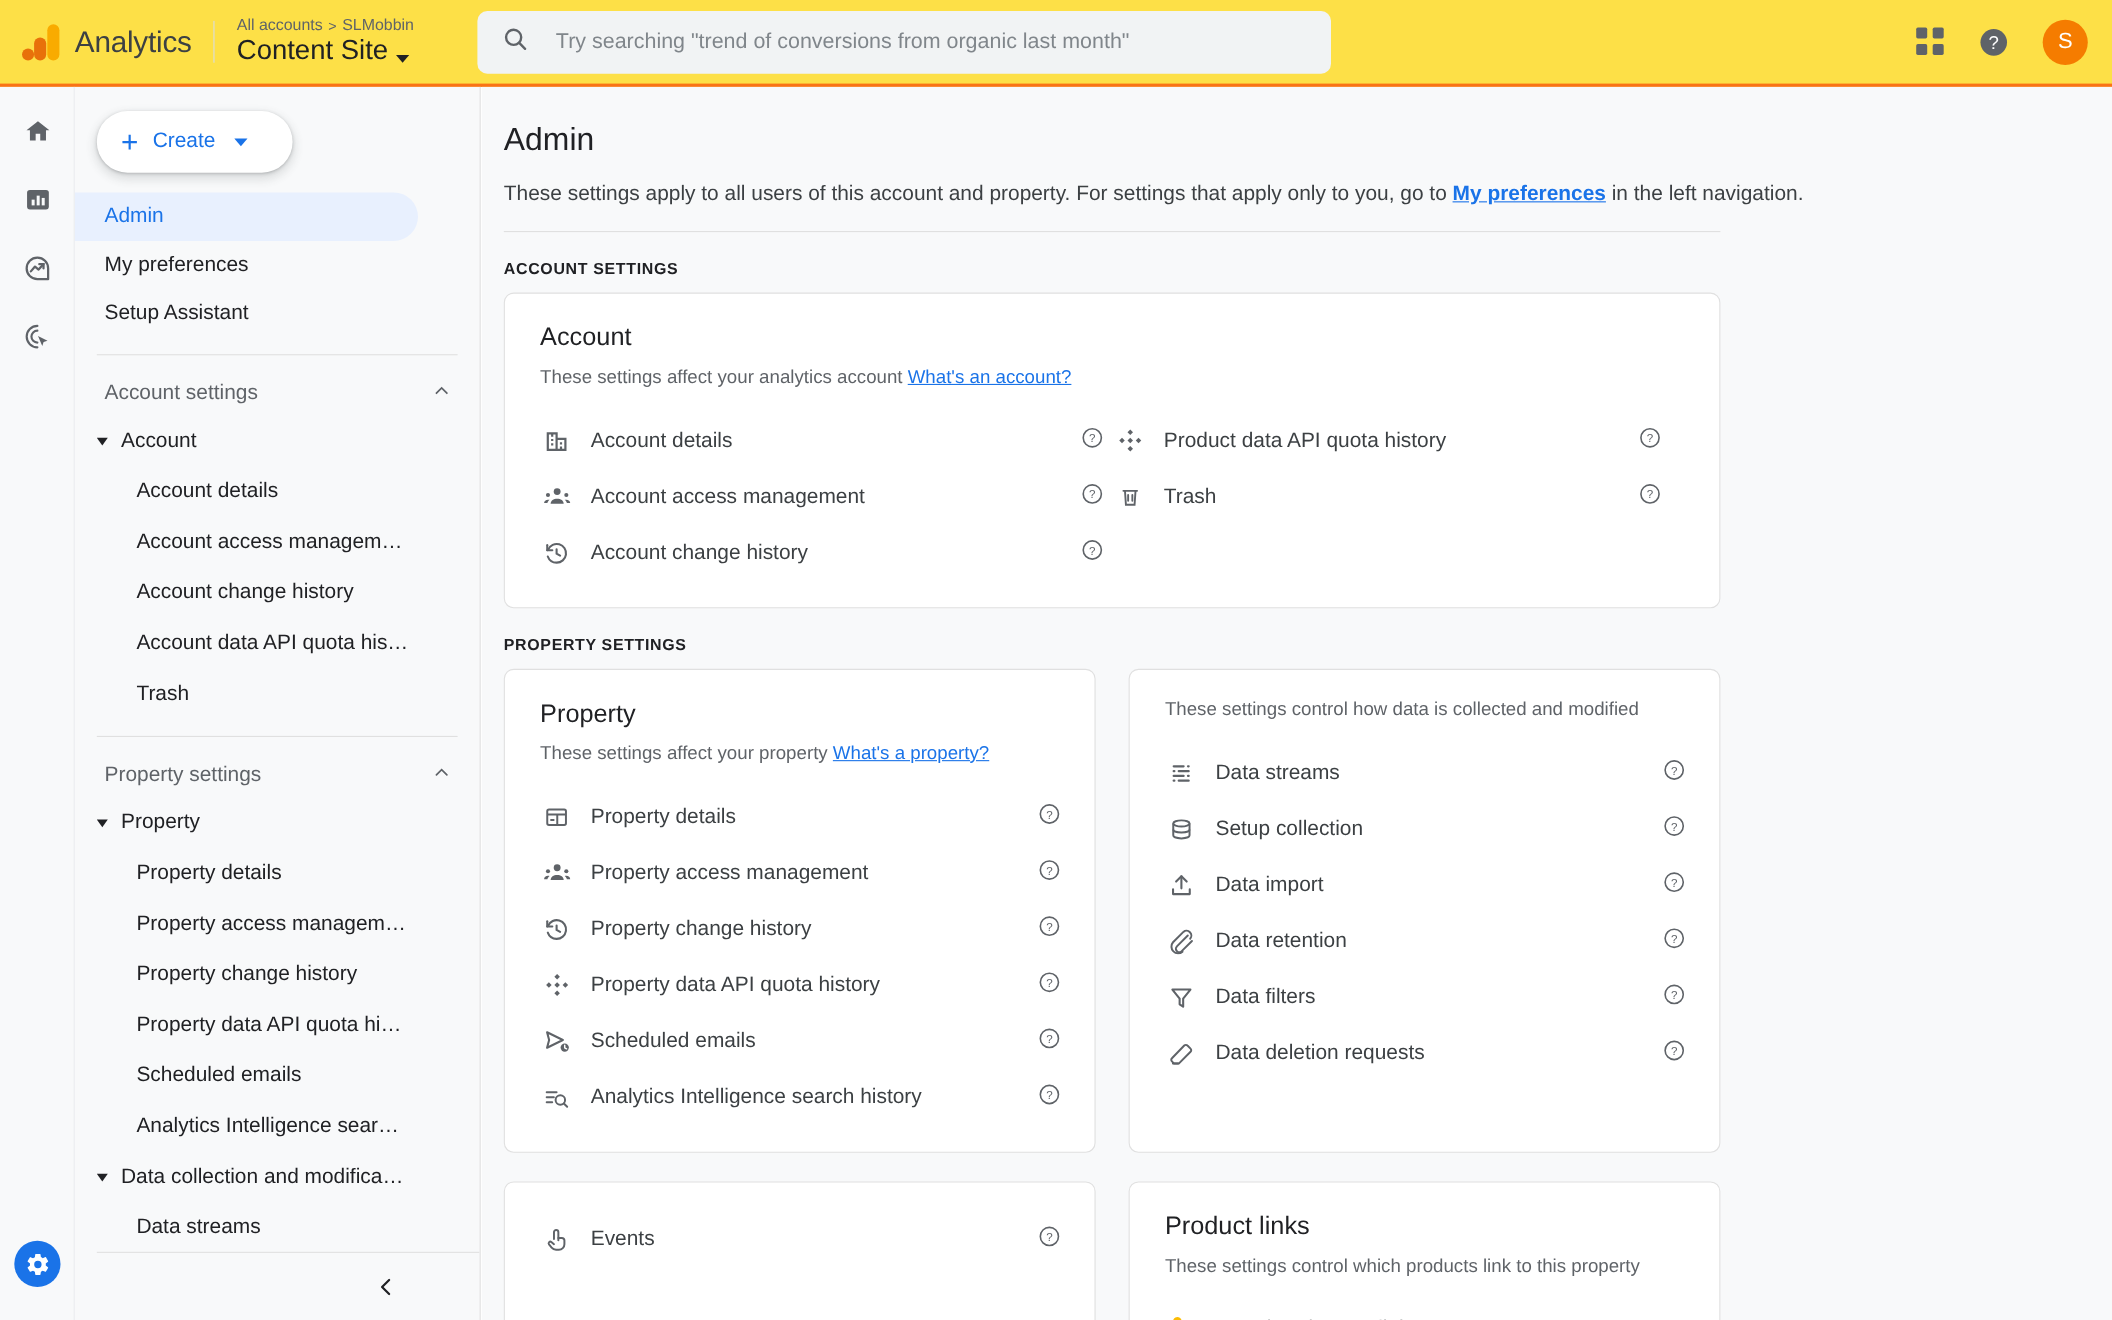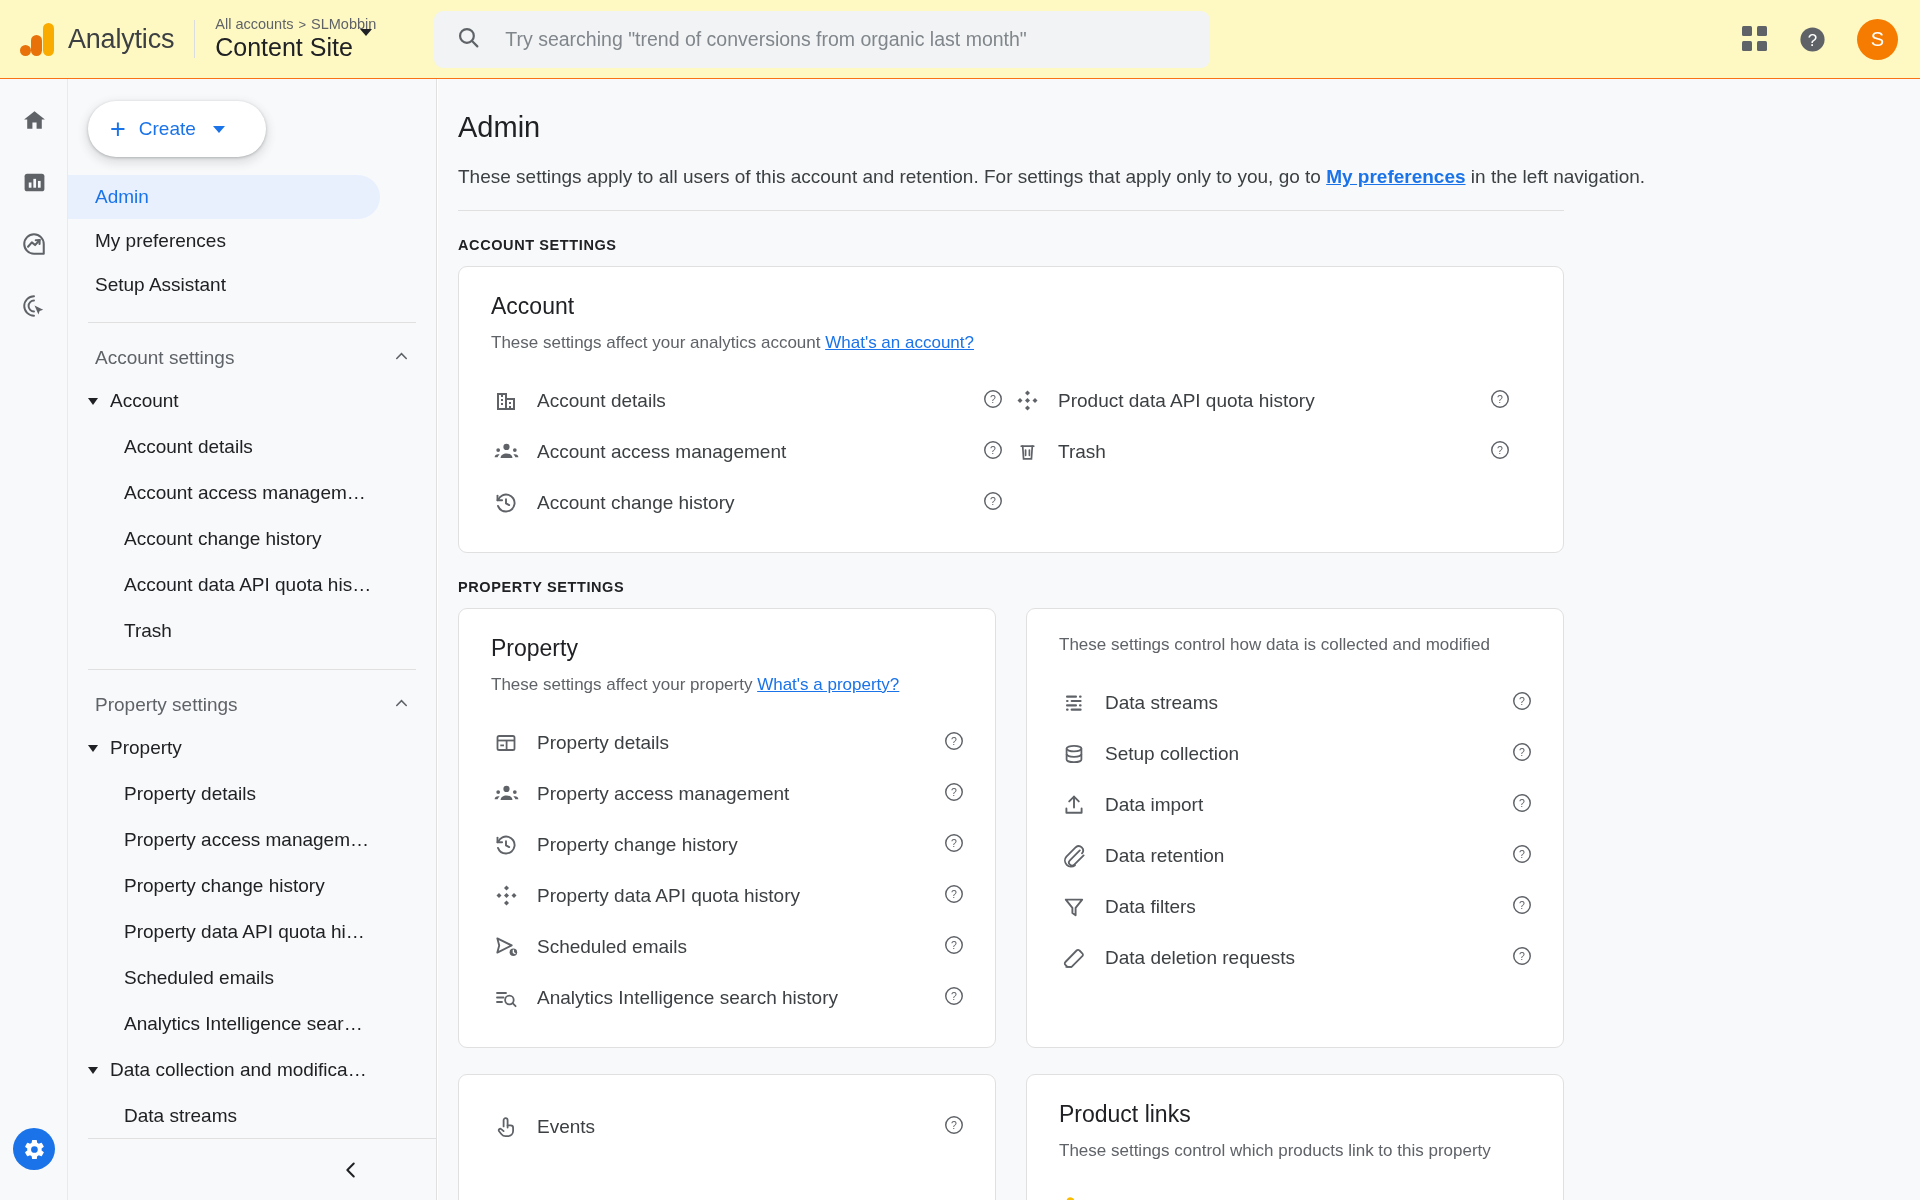--- a/index.html
+++ b/index.html
@@ -7,23 +7,23 @@
     width: 1920px; height: 1200px;
     font-family: "Liberation Sans", sans-serif;
     background: #ffffff;
     overflow: hidden;
     -webkit-font-smoothing: antialiased;
   }
 
   
   .topbar {
     position: absolute; top: 0; left: 0; width: 1920px; height: 79px;
-    background: #fef9c3;
+    background: #fde047;
     display: flex; align-items: center;
-    border-bottom: 1px solid #f97316;
+    border-bottom: 3px solid #f97316;
   }
   .logo-wrap { display: flex; align-items: center; margin-left: 20px; }
   .ga-logo { width: 34px; height: 34px; position: relative; margin-right: 14px; }
   .ga-logo .bar-tall {
     position: absolute; right: 0; top: 1px; width: 11px; height: 33px;
     border-radius: 5.5px; background: #F9AB00;
   }
   .ga-logo .bar-mid {
     position: absolute; left: 11px; top: 13px; width: 11px; height: 21px;
     border-radius: 5.5px; background: #E8710A;
@@ -37,21 +37,21 @@
   }
   .vdiv { width: 1px; height: 38px; background: #dadce0; margin: 0 20px; }
   .acct-block { display: flex; flex-direction: column; justify-content: center; }
   .acct-crumb {
     font-size: 14.5px; color: #5f6368; letter-spacing: 0px;
     display: flex; align-items: center; gap: 5px; margin-bottom: 1px;
   }
   .acct-crumb .chev { font-size: 13px; color: #5f6368; }
   .acct-name {
     font-size: 25px; color: #202124; font-weight: 400;
-    display: flex; align-items: flex-start; gap: 7px;
+    display: flex; align-items: flex-end; gap: 7px;
   }
   .acct-name .caret {
     width: 0; height: 0; border-left: 6px solid transparent;
     border-right: 6px solid transparent; border-top: 7px solid #202124;
     position: relative; top: -4px;
   }
 
   .searchbar {
     margin-left: 58px;
     width: 776px; height: 57px;
@@ -419,21 +419,21 @@
           <polyline points="15,5 8,12 15,19"></polyline>
         </svg>
     </div>
   </div>
 </div>
 
 <div class="main">
   <div class="main-inner">
     <div class="page-title">Admin</div>
     <div class="page-sub">
-      <span>These settings apply to all users of this account and retention. For settings that apply only to you, go to </span><a href="#">My preferences</a><span> in the left navigation.</span>
+      <span>These settings apply to all users of this account and property. For settings that apply only to you, go to </span><a href="#">My preferences</a><span> in the left navigation.</span>
     </div>
     <div class="hr-rule"></div>
 
     <div class="sec-label">ACCOUNT SETTINGS</div>
 
     <div class="card card-wide">
       <div class="card-title">Account</div>
       <div class="card-desc">
         <span>These settings affect your analytics account </span><a href="#">What's an account?</a>
       </div>

